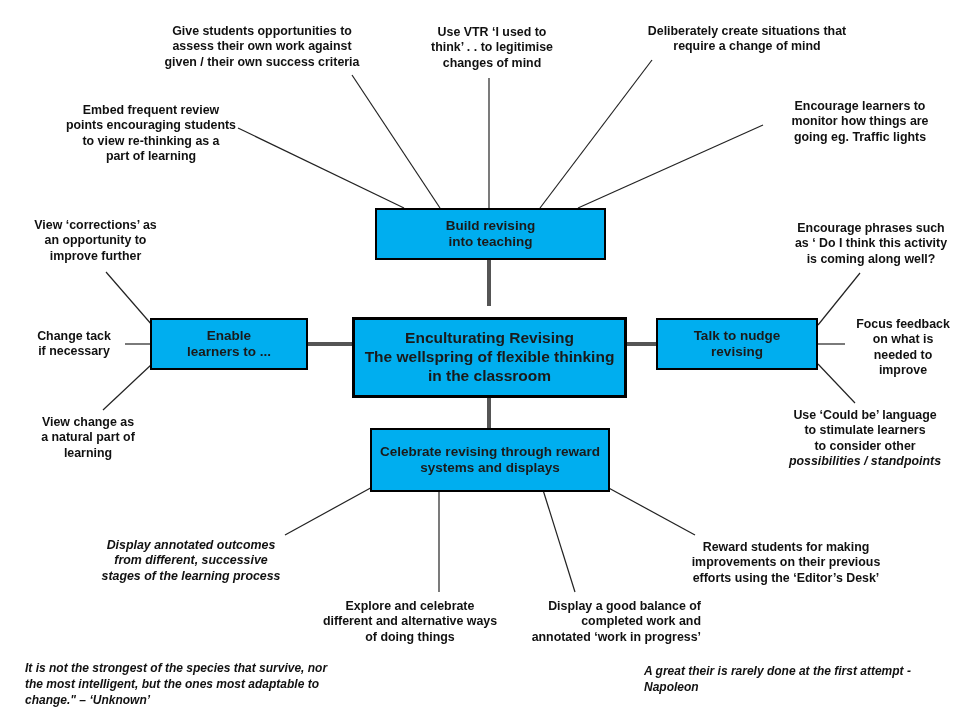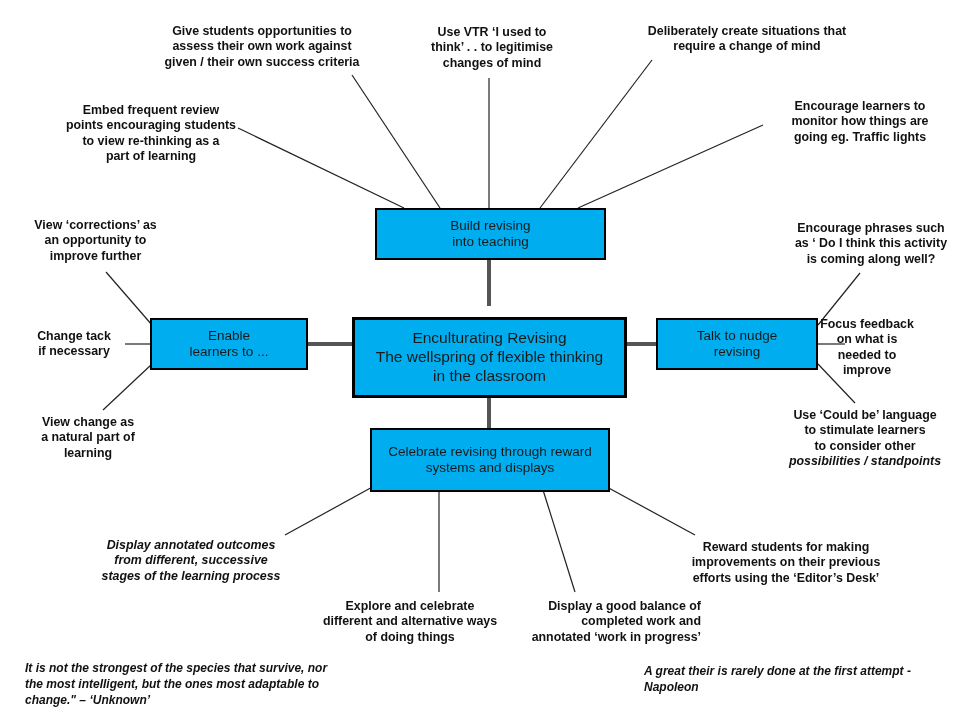--- a/index.html
+++ b/index.html
@@ -23,21 +23,21 @@
     top: 0;
     width: 962px;
     height: 711px;
   }
   .node {
     position: absolute;
     box-sizing: border-box;
     background: #00AEEF;
     border: 2px solid #000000;
     color: #1a1a1a;
-    font-weight: normal;
+    font-weight: bold;
     display: flex;
     align-items: center;
     justify-content: center;
     text-align: center;
     line-height: 1.22;
     z-index: 5;
   }
   .node.central {
     border-width: 3px;
     font-size: 15.5px;
@@ -178,21 +178,21 @@
     <div>a natural part of</div>
     <div>learning</div>
   </div>
 
   <div class="leaf" style="left:783px; top:221px; width:176px;">
     <div>Encourage phrases such</div>
     <div>as ‘ Do I think this activity</div>
     <div>is coming along well?</div>
   </div>
 
-  <div class="leaf" style="left:812px; top:317px; width:110px;">
+  <div class="leaf" style="left:848px; top:317px; width:110px;">
     <div>Focus feedback</div>
     <div>on what is</div>
     <div>needed to</div>
     <div>improve</div>
   </div>
 
   <div class="leaf" style="left:772px; top:408px; width:186px;">
     <div>Use ‘Could  be’ language</div>
     <div>to stimulate learners</div>
     <div>to consider other</div>

